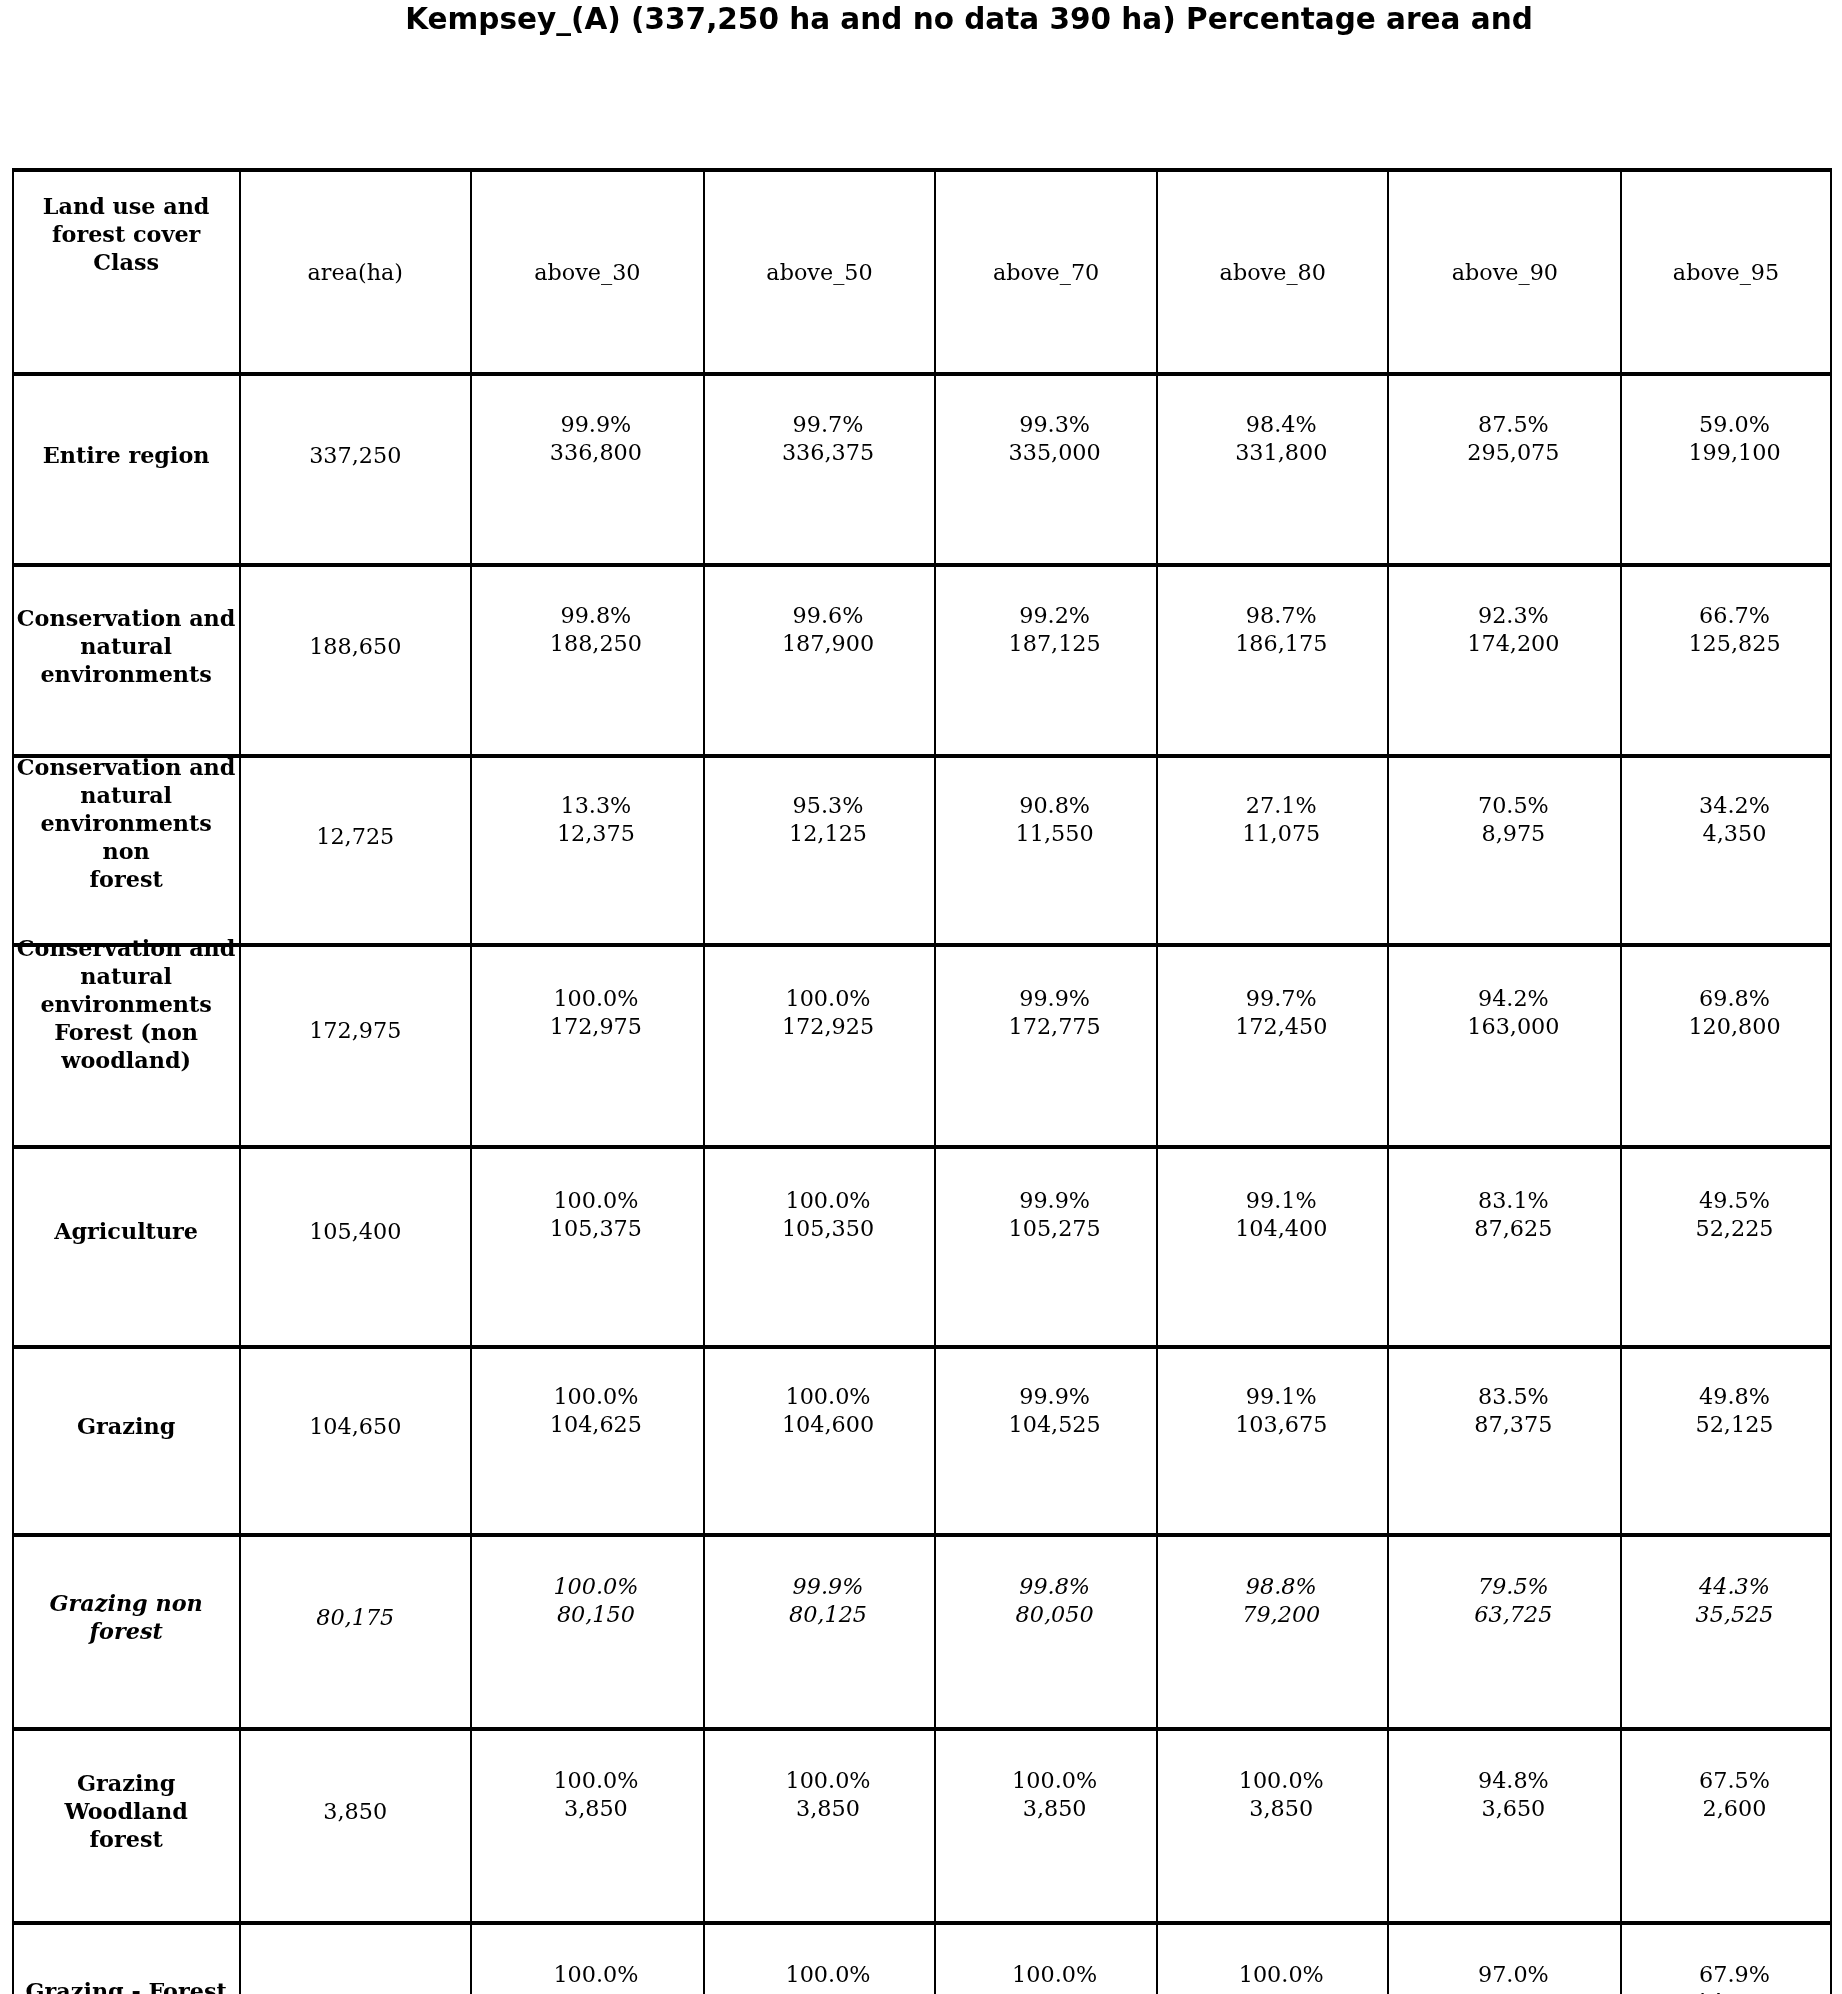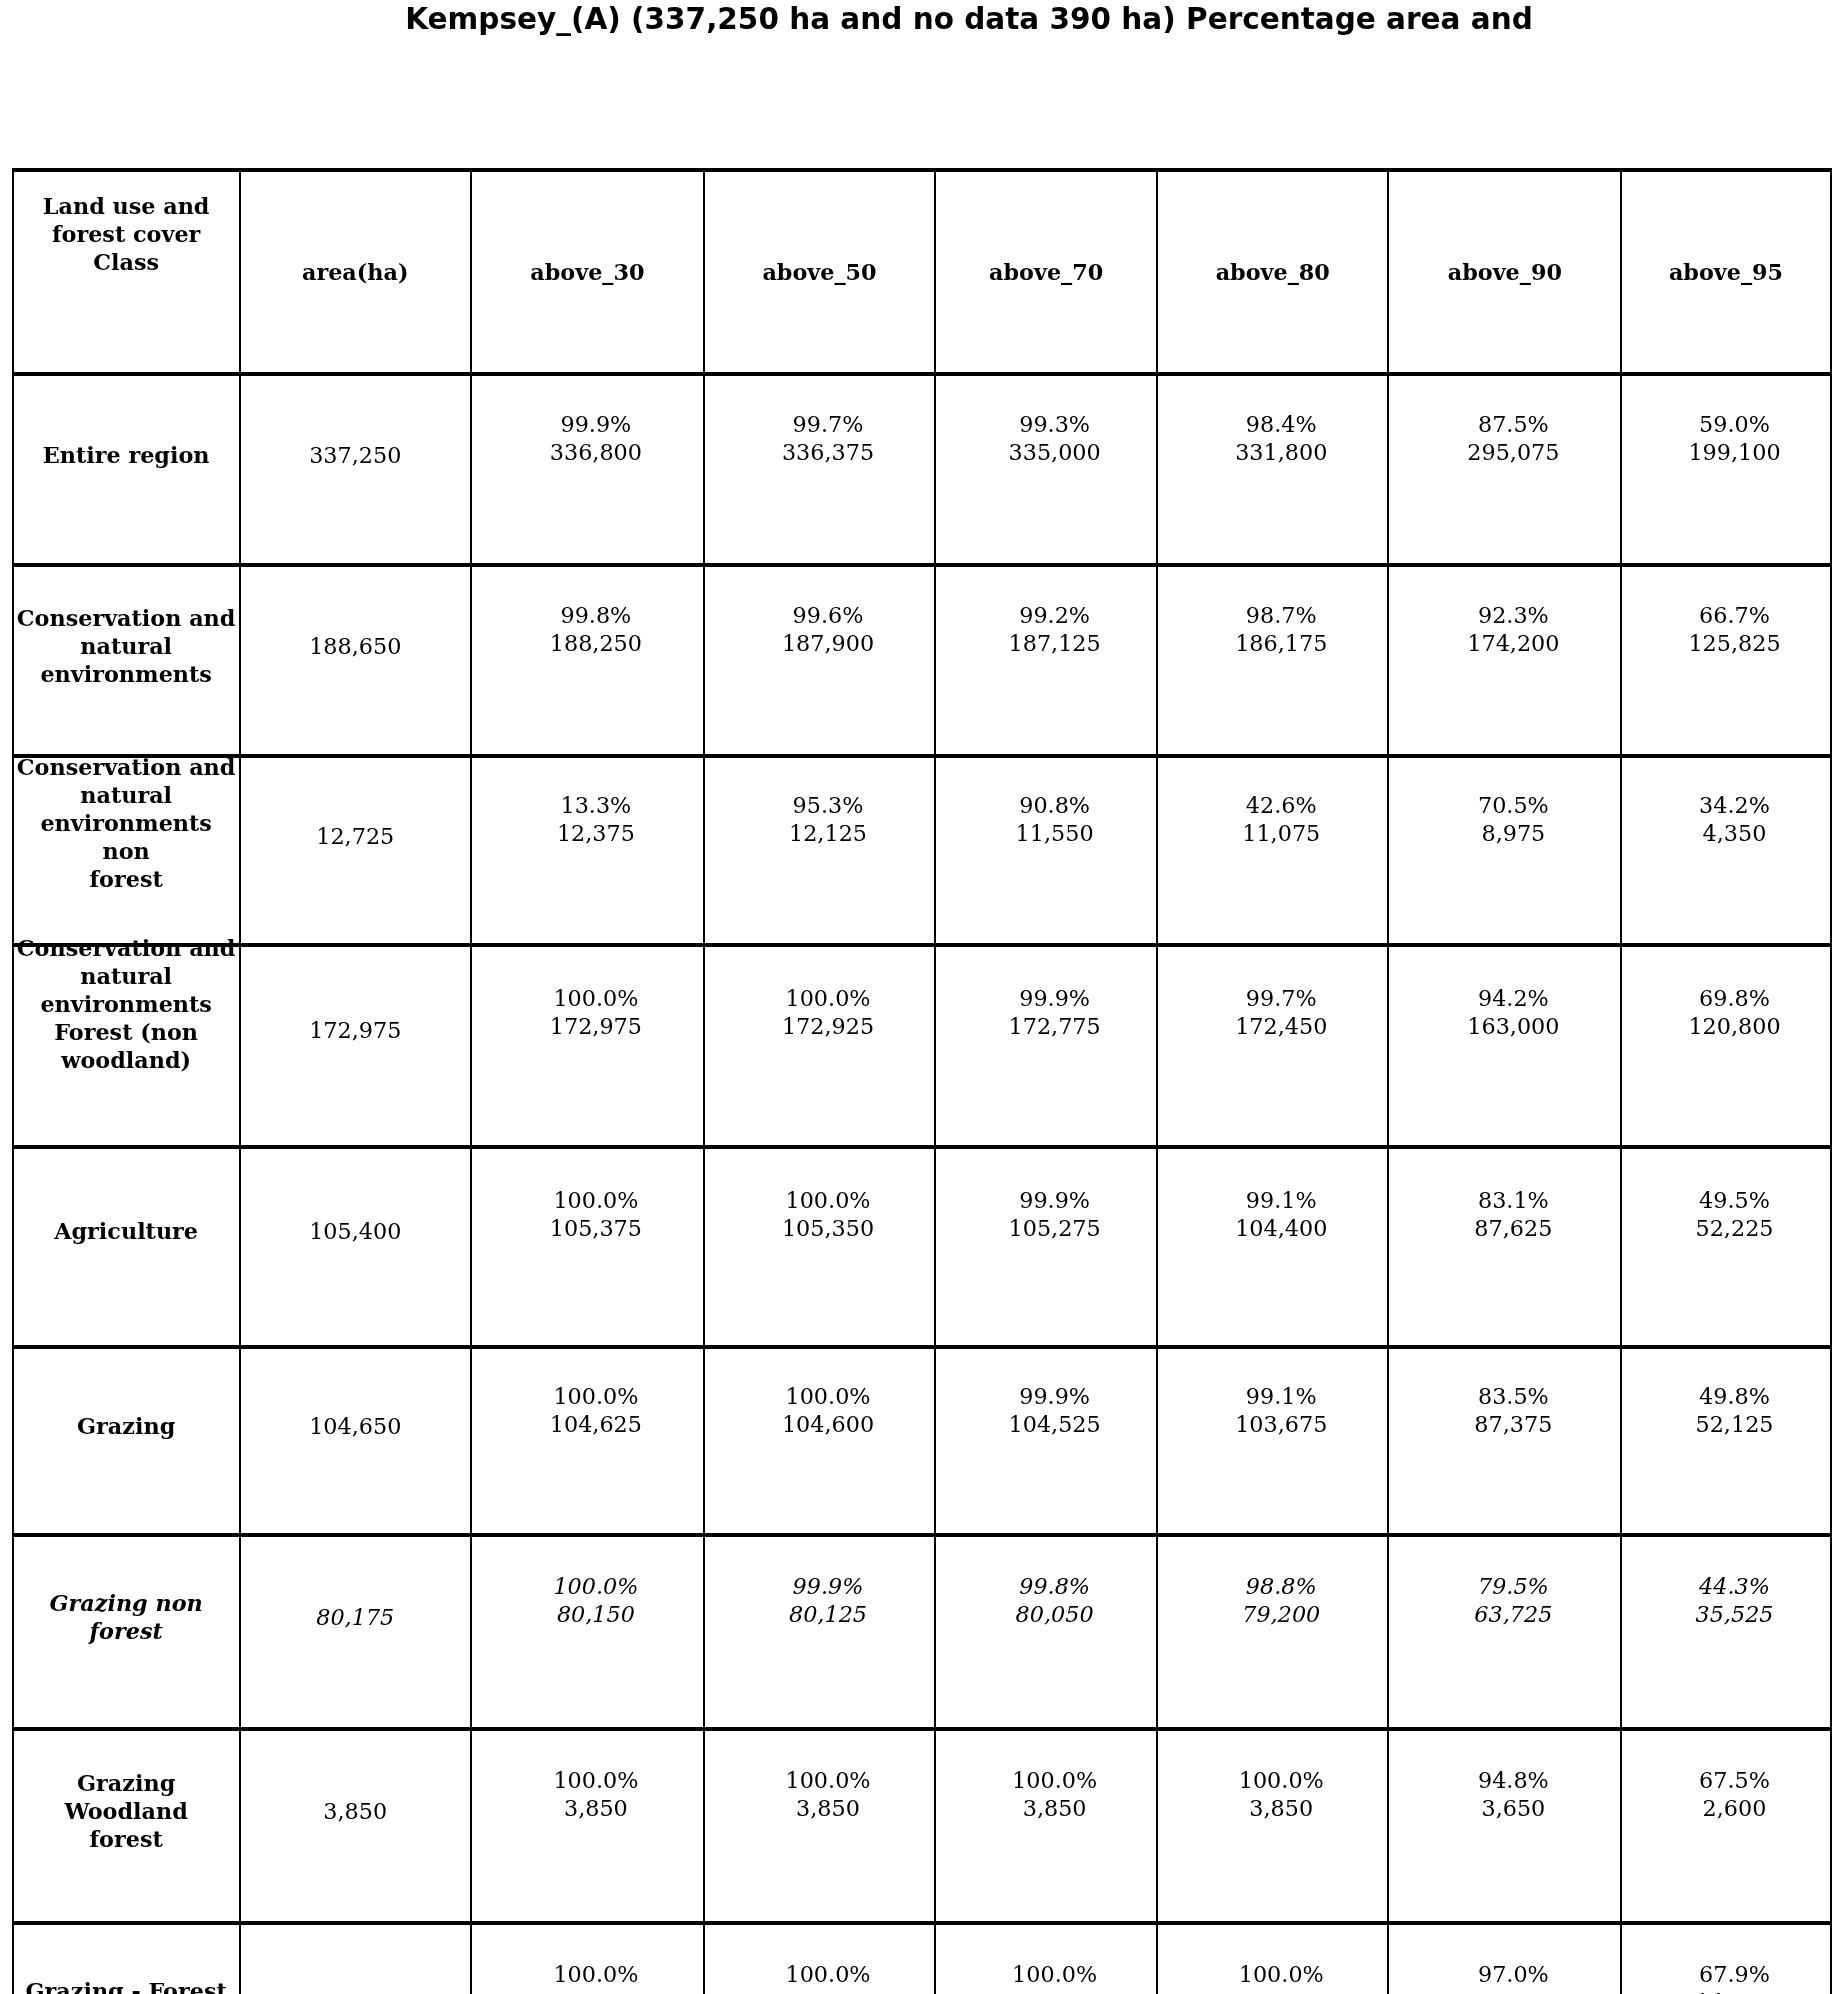--- a/index.html
+++ b/index.html
@@ -11,21 +11,21 @@
          font-family:"DejaVu Sans", sans-serif;font-weight:bold;
          font-size:29.5px;line-height:37px;padding-left:48px;}
 
   
   .tbl-wrap{position:absolute;left:11.6px;top:168px;}
   table{border-collapse:collapse;table-layout:fixed;width:1820px;}
   td{border:solid #000;border-width:4px 2px;padding:0;position:relative;
      font-size:22.3px;line-height:28px;}
   .cl{position:absolute;left:0;right:0;text-align:center;white-space:pre-line;}
   .hlab{top:31%;transform:translateY(-50%);font-weight:bold;}
-  .hcell{top:50%;transform:translateY(-50%);font-weight:bold;}
+  .hcell{top:50%;transform:translateY(-50%);font-weight:normal;}
   .lab{top:42%;transform:translateY(-50%);font-weight:bold;}
   .lab.l4{top:35%;}
   .lab.l5{top:29%;}
   .single{top:42%;transform:translateY(-50%);}
   .duo{top:33%;transform:translateY(-50%);padding-left:17px;}
 </style>
 </head>
 <body>
 
 <div class="title">
@@ -142,21 +142,21 @@
           <td>
             <div class="cl duo"><div>13.3%</div><div>12,375</div></div>
           </td>
           <td>
             <div class="cl duo"><div>95.3%</div><div>12,125</div></div>
           </td>
           <td>
             <div class="cl duo"><div>90.8%</div><div>11,550</div></div>
           </td>
           <td>
-            <div class="cl duo"><div>42.6%</div><div>11,075</div></div>
+            <div class="cl duo"><div>27.1%</div><div>11,075</div></div>
           </td>
           <td>
             <div class="cl duo"><div>70.5%</div><div>8,975</div></div>
           </td>
           <td>
             <div class="cl duo"><div>34.2%</div><div>4,350</div></div>
           </td>
         </tr>
         <tr style="height: 202px;">
           <td>

